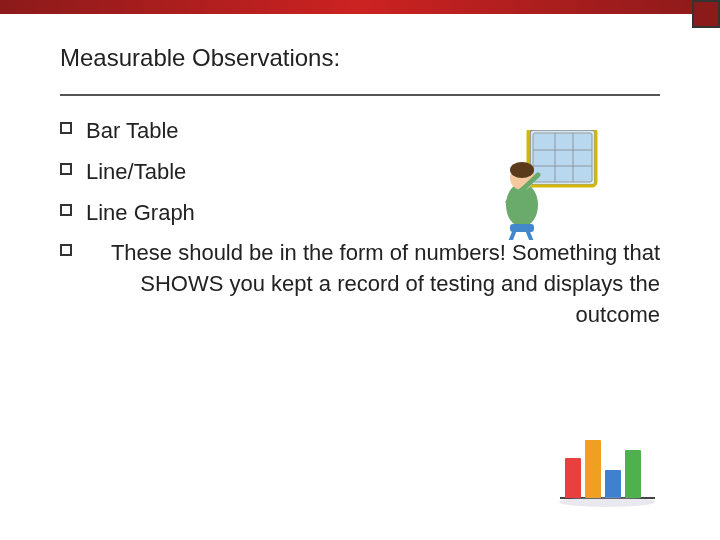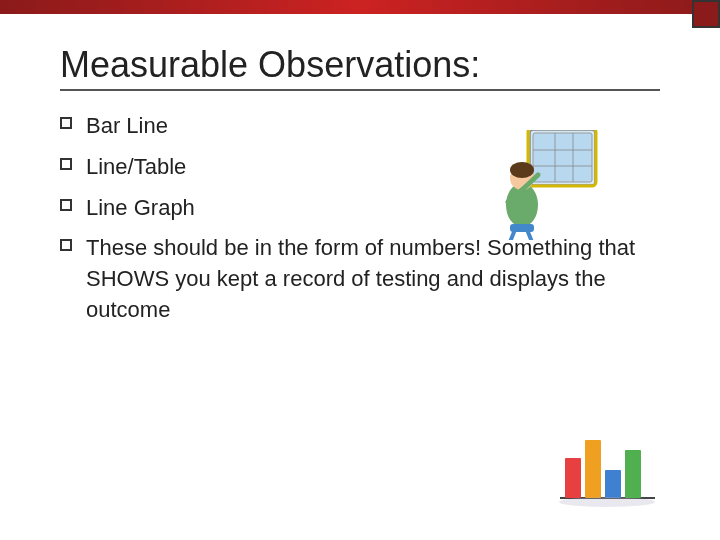--- a/index.html
+++ b/index.html
@@ -43,24 +43,24 @@
       position: absolute;
       top: 14px;
       left: 0;
       right: 0;
       bottom: 0;
       padding: 30px 60px 30px 60px;
     }
 
     
     .slide-title {
-      font-size: 36px;
+      font-size: 24px;
       font-weight: normal;
       color: #222222;
-      margin-bottom: 3px;
+      margin-bottom: 22px;
       font-family: Arial, sans-serif;
     }
 
     
     .title-divider {
       border: none;
       border-top: 2px solid #555555;
       margin-bottom: 20px;
     }
 
@@ -91,20 +91,21 @@
     }
 
     .bullet-text {
       flex: 1;
     }
 
     
     .last-bullet .bullet-text {
       font-size: 22px;
       line-height: 1.4;
+      text-align: right;
     }
 
     
     .illustration-person {
       position: absolute;
       top: 130px;
       right: 120px;
       width: 100px;
       height: 110px;
     }
@@ -127,21 +128,21 @@
 
 <div class="slide-content">
 
   <h1 class="slide-title">Measurable Observations:</h1>
 
   <hr class="title-divider">
 
   <ul class="bullet-list">
     <li>
       <span class="bullet-square"></span>
-      <span class="bullet-text">Bar Line</span>
+      <span class="bullet-text">Bar Table</span>
     </li>
     <li>
       <span class="bullet-square"></span>
       <span class="bullet-text">Line/Table</span>
     </li>
     <li>
       <span class="bullet-square"></span>
       <span class="bullet-text">Line Graph</span>
     </li>
     <li class="last-bullet">

